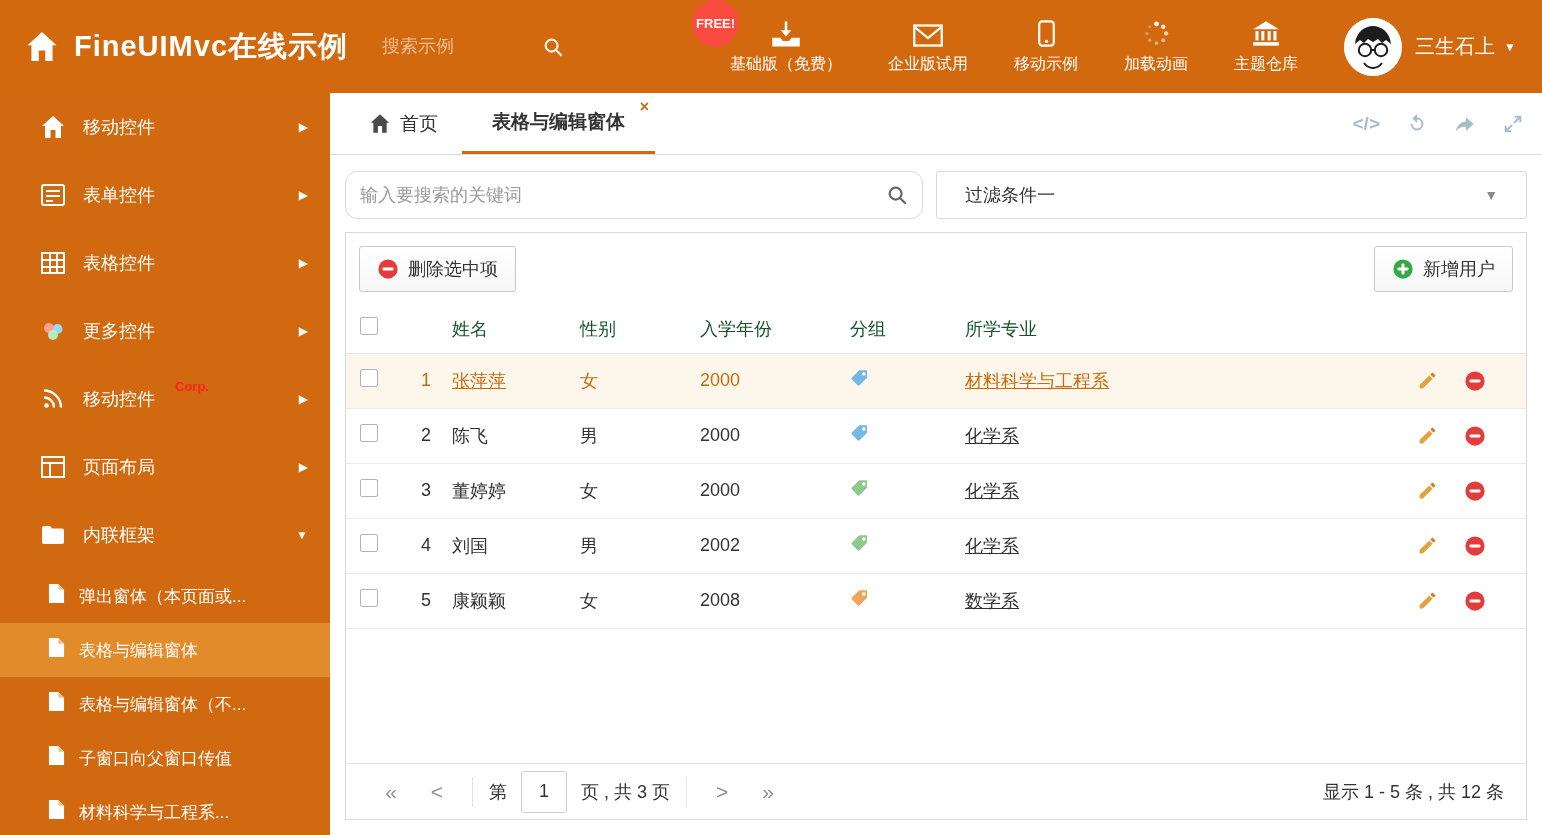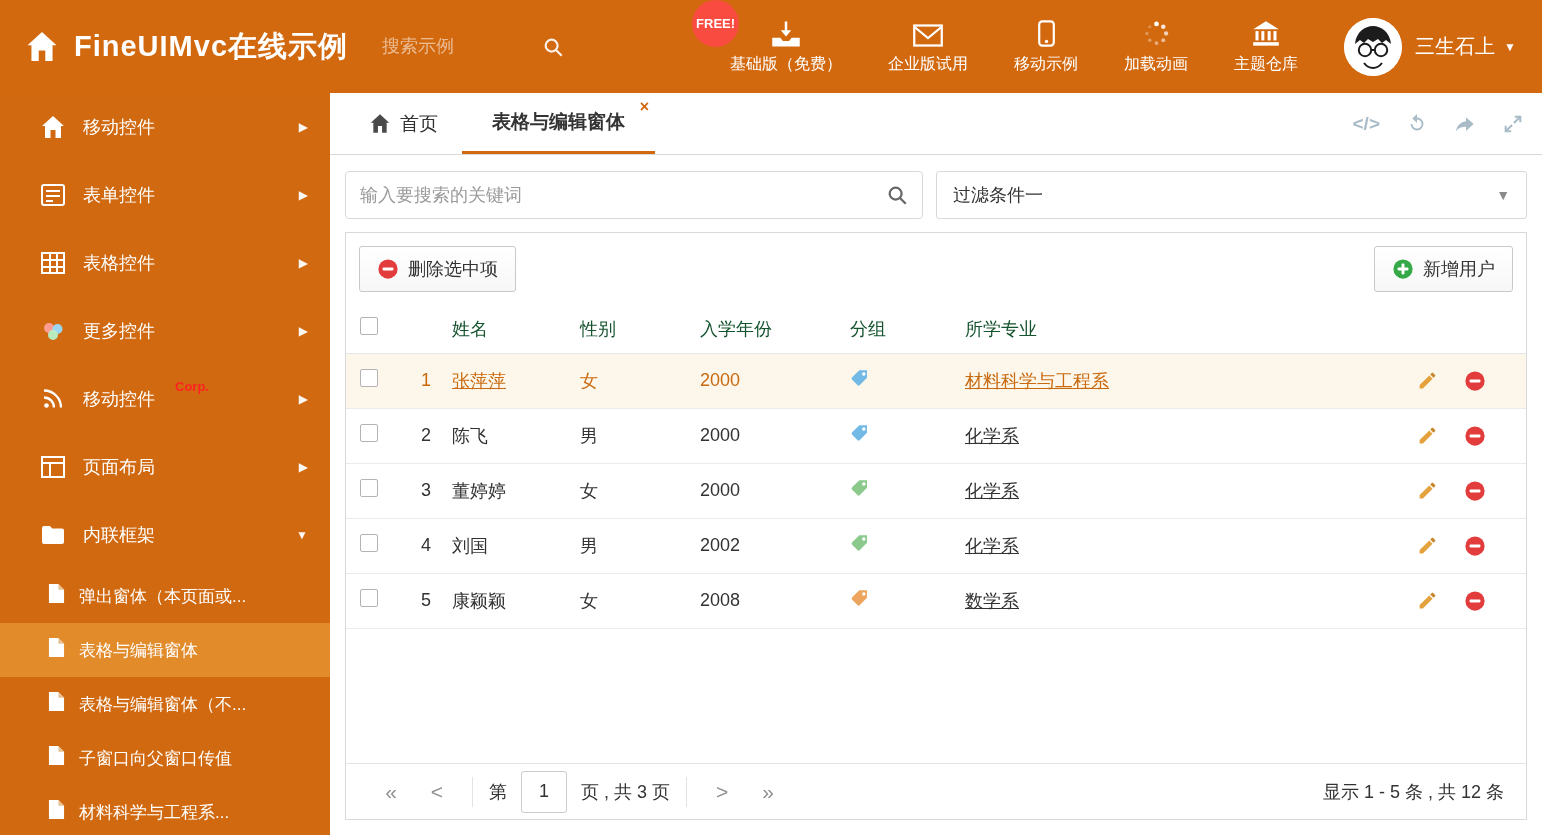--- a/index.html
+++ b/index.html
@@ -36,25 +36,25 @@
   .tabbar { height:62px; border-bottom:1px solid #d9d9d9; display:flex; align-items:stretch; padding-left:16px; position:relative; flex:0 0 auto; }
   .tab { display:flex; align-items:center; gap:10px; padding:16px 24px; font-size:19px; color:#333; cursor:pointer; position:relative; }
   .tab .thome { color:#4a4a4a; display:flex; }
   .tab.active { font-weight:bold; border-bottom:3px solid #d2690f; padding:0 30px; }
   .tab.active .close { position:absolute; top:6px; right:6px; color:#d2690f; font-size:16px; font-weight:bold; line-height:1; cursor:pointer; }
   .tab-tools { position:absolute; right:18px; top:0; height:100%; display:flex; align-items:center; gap:26px; color:#a9bbc7; }
   .tab-tools .ttool { cursor:pointer; display:flex; font-size:19px; font-weight:bold; }
 
   .content { flex:1; padding:16px 15px 15px; display:flex; flex-direction:column; min-height:0; }
   .filter-row { display:flex; gap:13px; flex:0 0 auto; }
-  .search-box { width:578px; height:48px; border:1px solid #d9d9d9; border-radius:4px; display:flex; align-items:center; padding:0 14px; background:#fff; }
+  .search-box { width:578px; height:48px; border:1px solid #d9d9d9; border-radius:12px; display:flex; align-items:center; padding:0 14px; background:#fff; }
   .search-box input { border:none; outline:none; flex:1; font-size:18px; color:#333; font-family:inherit; }
   .search-box input::placeholder { color:#9a9a9a; }
   .search-box .mag { color:#666; display:flex; cursor:pointer; }
-  .select-box { flex:1; height:48px; border:1px solid #d9d9d9; border-radius:3px; display:flex; align-items:center; padding:0 16px; font-size:18px; cursor:pointer; background:#fff; }
+  .select-box { flex:1; height:48px; border:1px solid #d9d9d9; border-radius:3px; display:flex; align-items:center; padding:0 28px; font-size:18px; cursor:pointer; background:#fff; }
   .select-box .caret { margin-left:auto; color:#8a8a8a; font-size:14px; }
 
   .grid-panel { margin-top:13px; border:1px solid #d9d9d9; flex:1; display:flex; flex-direction:column; min-height:0; }
   .toolbar { display:flex; padding:13px; flex:0 0 auto; }
   .btn { display:inline-flex; align-items:center; gap:9px; height:46px; padding:0 17px; border:1px solid #c9c9c9; border-radius:3px; background:linear-gradient(#ffffff,#f7f7f7); font-size:18px; color:#333; cursor:pointer; font-family:inherit; }
   .btn-add { margin-left:auto; }
 
   table.grid { width:100%; border-collapse:collapse; table-layout:fixed; flex:0 0 auto; }
   .grid th { height:48px; font-weight:normal; color:#14532d; font-size:18px; text-align:left; border-bottom:1px solid #e6e6e6; padding:0 0 0 6px; }
   .grid td { height:55px; font-size:18px; color:#333; border-bottom:1px solid #ebebeb; padding:0 0 0 6px; }

